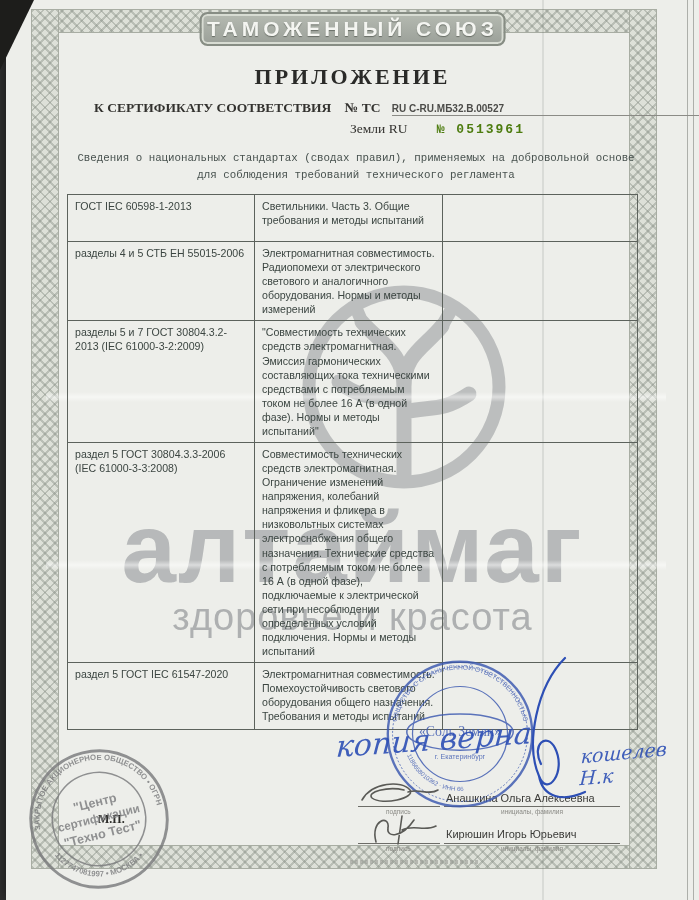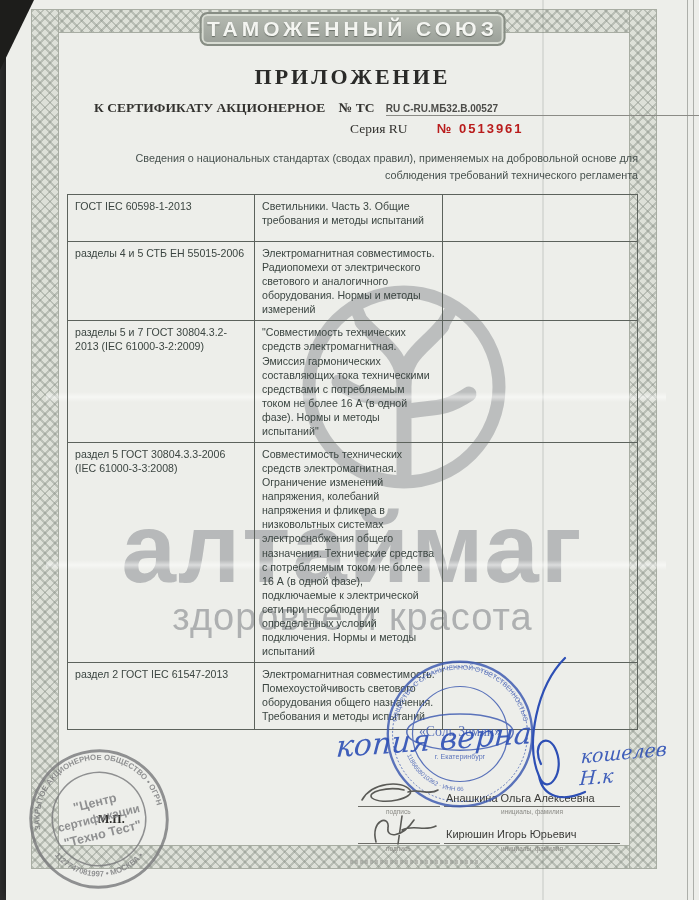--- a/index.html
+++ b/index.html
@@ -35,25 +35,25 @@
   .title{position:absolute;left:0;top:64px;width:100%;text-align:center;z-index:6;
          font-family:"Liberation Serif",serif;font-weight:bold;font-size:22px;color:#2a2a28;letter-spacing:3px;}
   .cert-line{position:absolute;left:88px;top:100px;z-index:6;font-family:"Liberation Serif",serif;
          font-weight:bold;font-size:13.5px;color:#33322f;white-space:nowrap;}
   .cert-no{display:inline-block;margin-left:10px;}
   .cert-value{display:inline-block;margin-left:8px;font-family:"Liberation Sans",sans-serif;
          font-weight:bold;font-size:10px;color:#4c4c49;border-bottom:1px solid #8b8b86;
          width:350px;vertical-align:bottom;padding-bottom:1px;}
   .series-line{position:absolute;left:344px;top:121px;z-index:6;font-family:"Liberation Serif",serif;
          font-size:13.5px;color:#33322f;white-space:nowrap;}
-  .series-no{font-family:Liberation Sans, sans-serif;font-weight:bold;font-size:13px;
-         letter-spacing:2px;color:#b91c1c;margin-left:26px;}
-
-  .intro{position:absolute;left:68px;top:150px;width:564px;text-align:right;z-index:6;
-         font-family:Liberation Sans, sans-serif;font-size:10.8px;color:#47514e;line-height:1.6;}
+  .series-no{font-family:Liberation Mono, monospace;font-weight:bold;font-size:13px;
+         letter-spacing:2px;color:#4d7c0f;margin-left:26px;}
+
+  .intro{position:absolute;left:68px;top:150px;width:564px;text-align:center;z-index:6;
+         font-family:Liberation Mono, monospace;font-size:10.8px;color:#47514e;line-height:1.6;}
 
   
   table.std{position:absolute;left:61px;top:194px;width:570px;z-index:6;border-collapse:collapse;
          table-layout:fixed;font-family:"Liberation Sans",sans-serif;font-size:10.6px;color:#3c4642;}
   table.std td,table.std th{border:1px solid #5c625c;vertical-align:top;padding:4px 7px;line-height:1.33;}
   table.std th{text-align:center;vertical-align:middle;font-weight:bold;height:44px;line-height:1.35;}
   tr.r1 td{height:38px;margin-top:37px;} tr.r2 td{height:68px;} tr.r3 td{height:97px;}
   tr.r4 td{height:168px;} tr.r5 td{height:58px;}
 
   
@@ -97,26 +97,26 @@
     <div class="crease-v"></div>
     <div class="crease-h" style="top:392px"></div>
     <div class="crease-h" style="top:560px"></div>
 
     <div class="badge">
       <span>ТАМОЖЕННЫЙ СОЮЗ</span>
     </div>
 
     <div class="title">ПРИЛОЖЕНИЕ</div>
     <div class="cert-line">
-      <span>К СЕРТИФИКАТУ АКЦИОНЕРНОЕ</span>
+      <span>К СЕРТИФИКАТУ СООТВЕТСТВИЯ</span>
       <span class="cert-no">№ ТС</span>
       <span class="cert-value">RU C-RU.МБ32.В.00527</span>
     </div>
     <div class="series-line">
-      <span>Серия RU</span>
+      <span>Земли RU</span>
       <span class="series-no">№ 0513961</span>
     </div>
 
     <div class="intro">Сведения о национальных стандартах (сводах правил), применяемых на добровольной основе для соблюдения требований технического регламента</div>
 
     <div class="wm-brand">алтаймаг</div>
     <div class="wm-slogan">здоровье и красота</div>
     <svg class="wm-tree" width="240" height="210" viewBox="0 0 240 210">
       <g stroke="#8d9094" fill="none" stroke-linecap="round">
         <circle cx="120" cy="105" r="95" stroke-width="13"></circle>
@@ -146,21 +146,21 @@
         <td>разделы 5 и 7 ГОСТ 30804.3.2-2013 (IEC 61000-3-2:2009)</td>
         <td>"Совместимость технических средств электромагнитная. Эмиссия гармонических составляющих тока техническими средствами с потребляемым током не более 16 А (в одной фазе). Нормы и методы испытаний"</td>
         <td></td>
       </tr>
       <tr class="r4">
         <td>раздел 5 ГОСТ 30804.3.3-2006 (IEC 61000-3-3:2008)</td>
         <td>Совместимость технических средств электромагнитная. Ограничение изменений напряжения, колебаний напряжения и фликера в низковольтных системах электроснабжения общего назначения. Технические средства с потребляемым током не более 16 А (в одной фазе), подключаемые к электрической сети при несоблюдении определенных условий подключения. Нормы и методы испытаний</td>
         <td></td>
       </tr>
       <tr class="r5">
-        <td>раздел 2  ГОСТ IEC 61547-2013</td>
+        <td>раздел 5  ГОСТ IEC 61547-2020</td>
         <td>Электромагнитная совместимость. Помехоустойчивость светового оборудования общего назначения. Требования и методы испытаний</td>
         <td></td>
       </tr>
     </tbody>
       </table>
 
     <svg class="stamp-blue" width="152" height="152" viewBox="0 0 160 160" xmlns="http://www.w3.org/2000/svg">
       <g stroke="#3b58b0" fill="none">
         <circle cx="80" cy="80" r="76" stroke-width="2.5"></circle>
         <circle cx="80" cy="80" r="71" stroke-width="1" stroke-dasharray="2 2"></circle>

